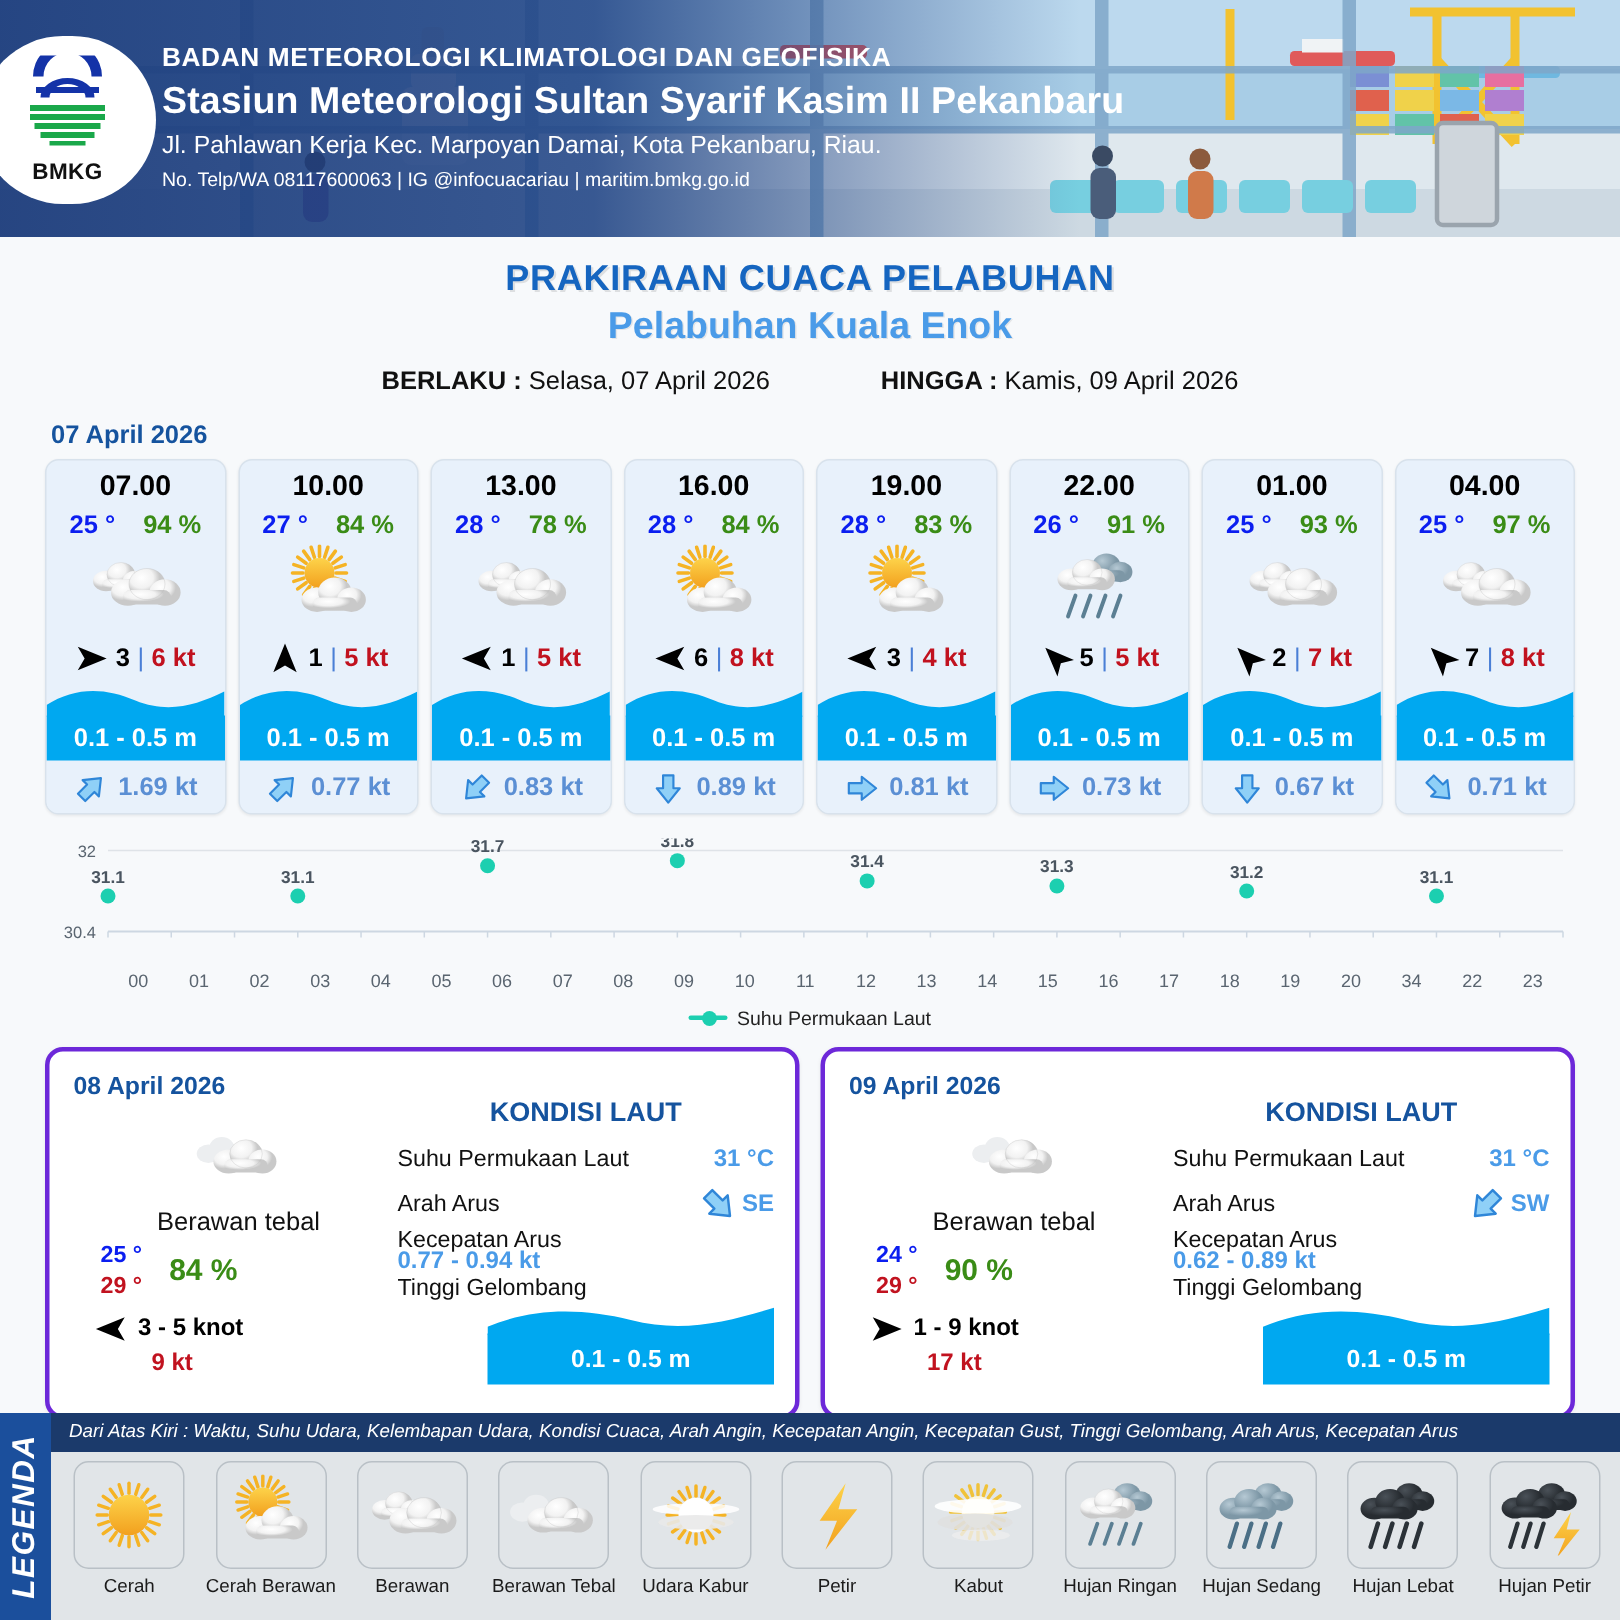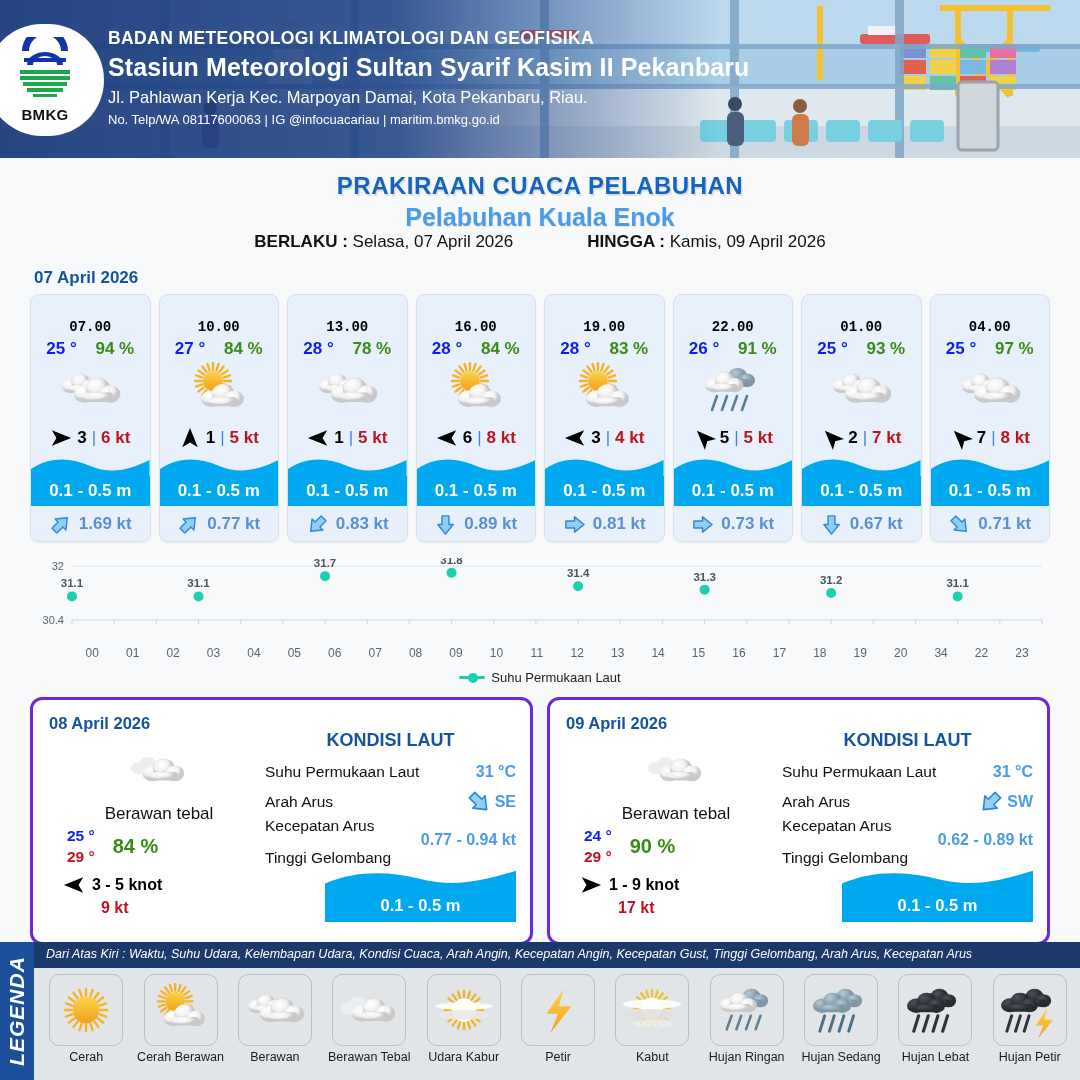--- a/index.html
+++ b/index.html
@@ -46,40 +46,40 @@
     font-size: 24px; font-weight: bold; color:#1565c0;
     letter-spacing: .5px; font-stretch: condensed;
     text-shadow: 1.5px 1.5px 0 rgba(0,0,0,.10);
   }
   .title-sub {
     font-size: 25px; font-weight: bold; color:#4a9be8; margin-top: 3px;
     text-shadow: 1px 1px 0 rgba(0,0,0,.08);
   }
   .valid-row {
     display:flex; justify-content:center; gap: 74px;
-    font-size: 17px; color:#111;
+    margin-top: 12px; font-size: 17px; color:#111;
   }
   .valid-row b { font-weight: bold; }
   .valid-row span { font-weight: normal; }
 
   
   .day-label {
     margin: 16px 0 6px 34px; font-size: 17px;
     font-weight: bold; color:#15539e;
   }
 
   
   .cards { display:flex; gap: 8px; padding: 0 30px; }
   .card {
     width: 128px; background:#e8f1fb;
     border: 1px solid #d8e2ec; border-radius: 9px;
     overflow: hidden; position: relative;
     box-shadow: 0 1px 2px rgba(0,0,0,.07);
   }
-  .c-time { text-align:center; font-size: 14px; font-weight:bold; color:#000; padding-top: 24px; font-family: Liberation Mono, monospace; }
+  .c-time { text-align:center; font-size: 19px; font-weight:bold; color:#000; padding-top: 7px; }
   .c-th { display:flex; justify-content:space-around; align-items:baseline; padding: 4px 6px 0; }
   .c-temp { font-size: 17px; font-weight:bold; color:#0b1ef0; }
   .c-hum  { font-size: 17px; font-weight:bold; color:#3a8c16; }
   .c-icon { height: 62px; display:flex; align-items:center; justify-content:center; }
   .c-wind {
     display:flex; align-items:center; justify-content:center; gap:5px;
     height: 34px; font-size: 17px; font-weight:bold; color:#000;
   }
   .c-wind .bar { color:#4a7fd6; font-weight:normal; }
   .c-wind .kt { color:#c1121f; }
@@ -134,21 +134,21 @@
   .p-hum { font-size: 20px; font-weight:bold; color:#3a8c16; }
   .p-wind { display:flex; align-items:center; gap:7px; margin-top: 6px; font-size:16px; font-weight:bold; padding-left:4px;}
   .p-gust { font-size: 16px; font-weight:bold; color:#c1121f; margin-top: 3px; padding-left: 42px; }
 
   .p-right { position:absolute; left: 232px; top: 30px; right: 14px; }
   .p-kondisi { font-size: 18px; font-weight:bold; color:#15539e; margin-bottom: 6px; text-align: center; }
   .p-row { display:flex; justify-content:space-between; align-items:center; min-height: 30px; }
   .p-lab { font-size: 15.5px; color:#111; }
   .p-val { font-size: 16px; font-weight:bold; color:#4a9be8; }
   .p-val-arrow { display:flex; align-items:center; gap:3px; }
-  .p-cur-val { font-size: 16px; font-weight:bold; color:#4a9be8; text-align:right; margin-top:-4px; }
+  .p-cur-val { font-size: 16px; font-weight:bold; color:#4a9be8; margin-top:-4px; }
   .p-wave { position:relative; margin-top: 2px; margin-left: 60px; }
   .p-wave-fill {
     background:#00a8f0; height: 34px; display:flex; align-items:center; justify-content:center;
     color:#fff; font-size: 16.5px; font-weight:bold; margin-top:-1px;
   }
 
   
   .legenda {
     position:absolute; left:0; bottom:0; width: 1080px; height: 138px;
     background: #1b4f9c;

